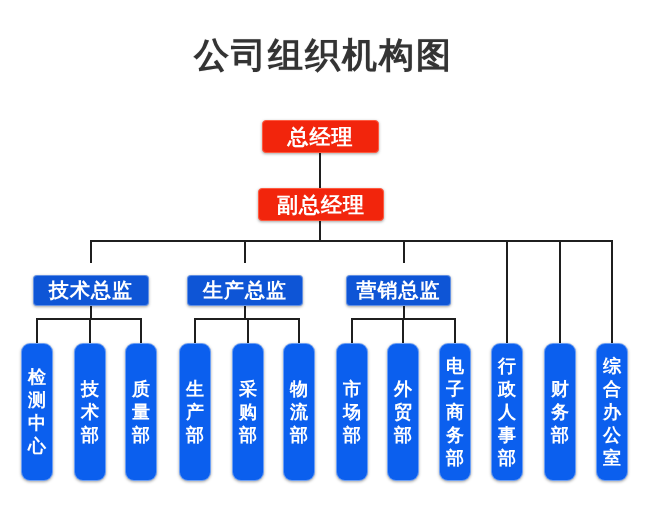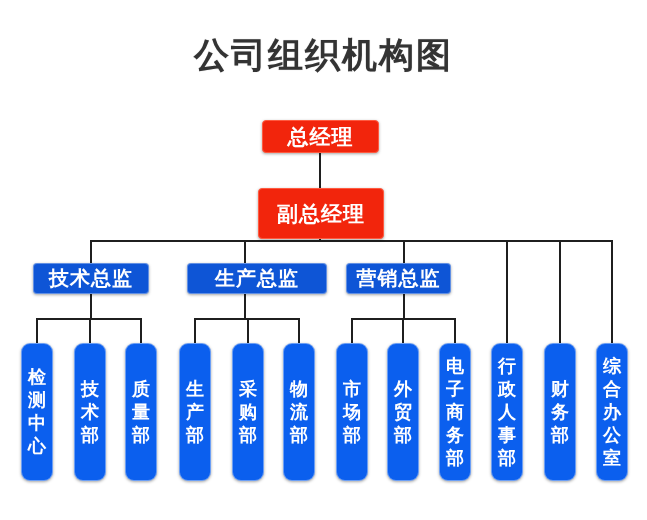--- a/index.html
+++ b/index.html
@@ -54,20 +54,21 @@
     border: 1px solid var(--red-edge);
     font-size: 21px;
     letter-spacing: 1px;
   }
 
   .director {
     background: var(--director-blue);
     border: 1px solid rgba(255,255,255,0.35);
     font-size: 20px;
     letter-spacing: 1px;
+    margin-top: 12px;
   }
 
   .dept {
     background: var(--dept-blue);
     border: 1px solid rgba(255,255,255,0.4);
     border-radius: 9px;
     font-size: 18px;
   }
 
   .vtext {
@@ -126,28 +127,28 @@
   <div class="line vline" style="left:247px; top:318px; height:25px;"></div>
   <div class="line vline" style="left:298px; top:318px; height:25px;"></div>
   <div class="line vline" style="left:351px; top:318px; height:25px;"></div>
   <div class="line vline" style="left:402px; top:318px; height:25px;"></div>
   <div class="line vline" style="left:454px; top:318px; height:25px;"></div>
 
   <div class="node exec" style="left:262px; top:120px; width:117px; height:33px;">
     <span>总经理</span>
   </div>
 
-  <div class="node exec" style="left:258px; top:188px; width:126px; height:51px;">
+  <div class="node exec" style="left:258px; top:188px; width:126px; height:33px;">
     <span>副总经理</span>
   </div>
 
   <div class="node director" style="left:33px; top:263px; width:116px; height:31px;">
     <span>技术总监</span>
   </div>
-  <div class="node director" style="left:187px; top:263px; width:140px; height:31px;justify-content:center;">
+  <div class="node director" style="left:187px; top:263px; width:116px; height:31px;justify-content:center;">
     <span>生产总监</span>
   </div>
   <div class="node director" style="left:346px; top:263px; width:105px; height:31px;">
     <span>营销总监</span>
   </div>
 
   <div class="node dept" style="left:21px; top:343px; width:32px; height:138px;">
     <span class="vtext">
         <span>检</span>
         <span>测</span>

